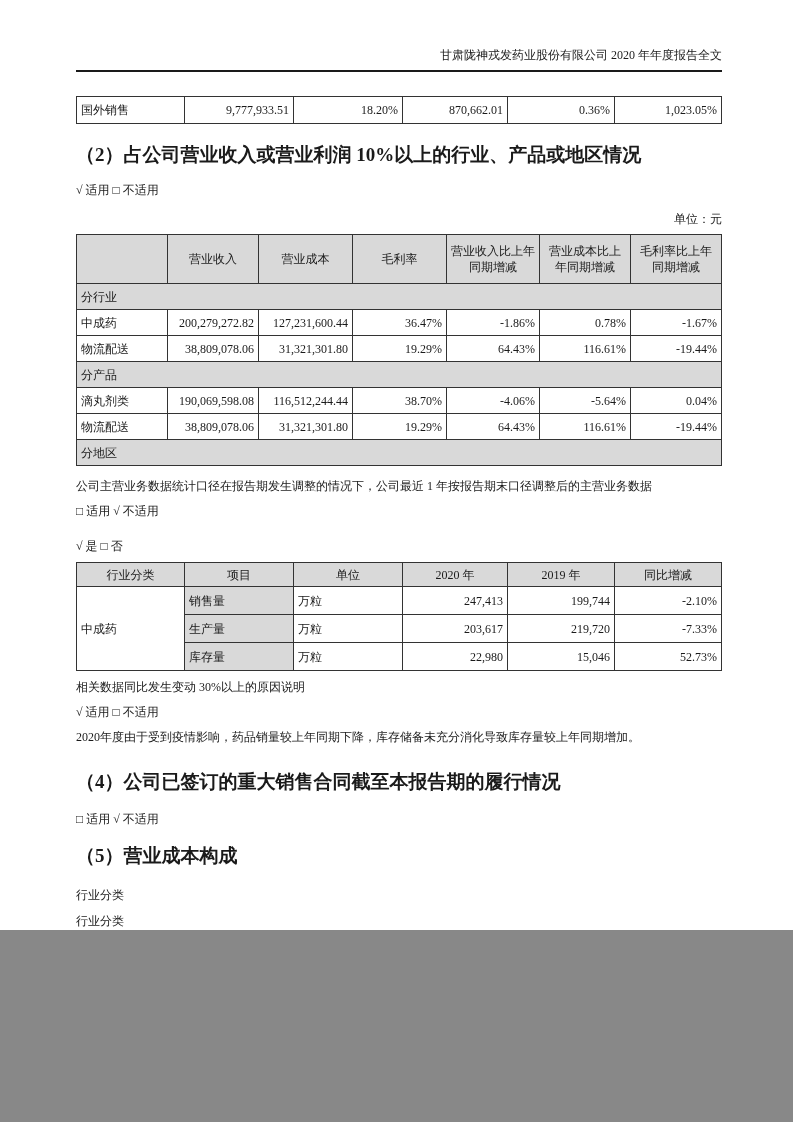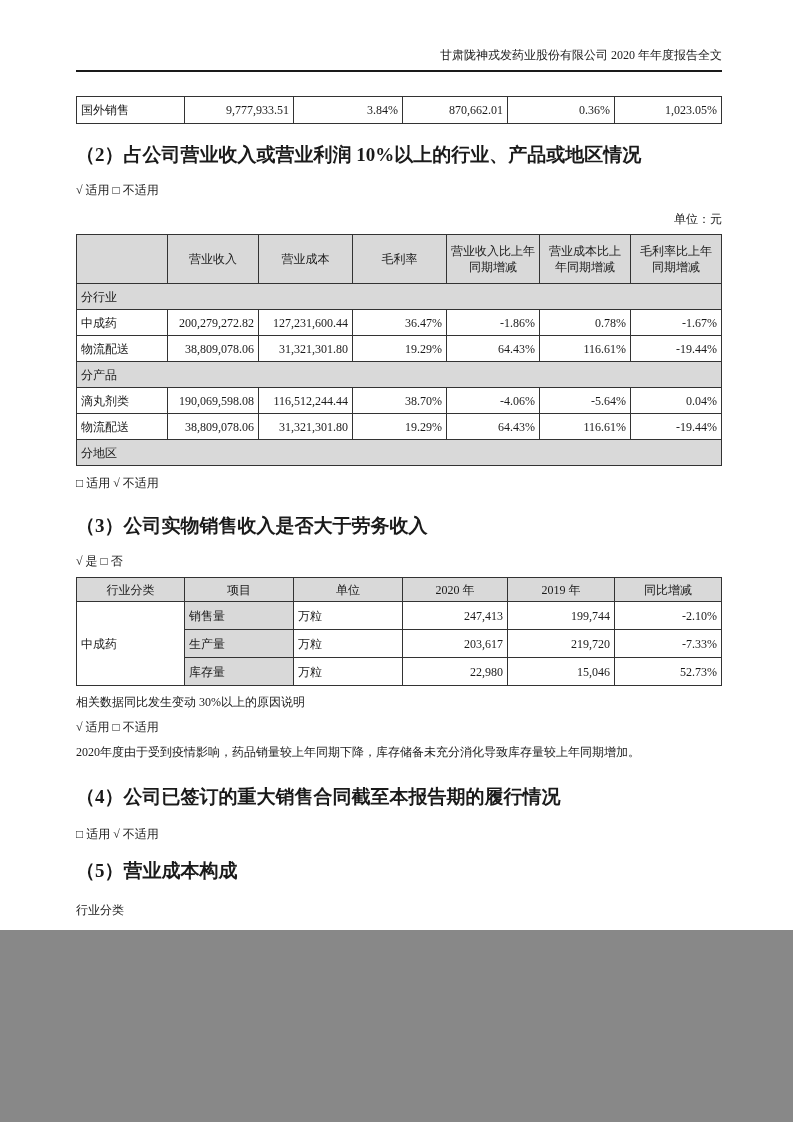--- a/index.html
+++ b/index.html
@@ -76,21 +76,21 @@
         <col style="width:109px">
         <col style="width:109px">
         <col style="width:105px">
         <col style="width:107px">
         <col style="width:107px">
       </colgroup>
     <tbody>
     <tr>
       <td class="c-label">国外销售</td>
       <td class="c-num">9,777,933.51</td>
-      <td class="c-num">3.84%</td>
+      <td class="c-num">18.20%</td>
       <td class="c-num">870,662.01</td>
       <td class="c-num">0.36%</td>
       <td class="c-num">1,023.05%</td>
     </tr>
   </tbody>
     </table>
 
   <div class="h-sec">（2）占公司营业收入或营业利润 10%以上的行业、产品或地区情况</div>
   <div class="line">√ 适用 □ 不适用</div>
   <div class="unit-line">单位：元</div>
@@ -156,23 +156,23 @@
       <td class="c-num">64.43%</td>
       <td class="c-num">116.61%</td>
       <td class="c-num">-19.44%</td>
     </tr>
     <tr>
       <td class="gray c-label" colspan="7">分地区</td>
     </tr>
   </tbody>
     </table>
 
+  <div class="note-line">公司主营业务数据统计口径在报告期发生调整的情况下，公司最近 1 年按报告期末口径调整后的主营业务数据</div>
   <div class="tight">□ 适用 √ 不适用</div>
 
-  <div class="h-sec h-sec3">（3）公司实物销售收入是否大于劳务收入</div>
   <div class="line">√ 是 □ 否</div>
 
   <table class="t-sales">
     <colgroup>
         <col style="width:108px">
         <col style="width:109px">
         <col style="width:109px">
         <col style="width:105px">
         <col style="width:107px">
         <col style="width:107px">

